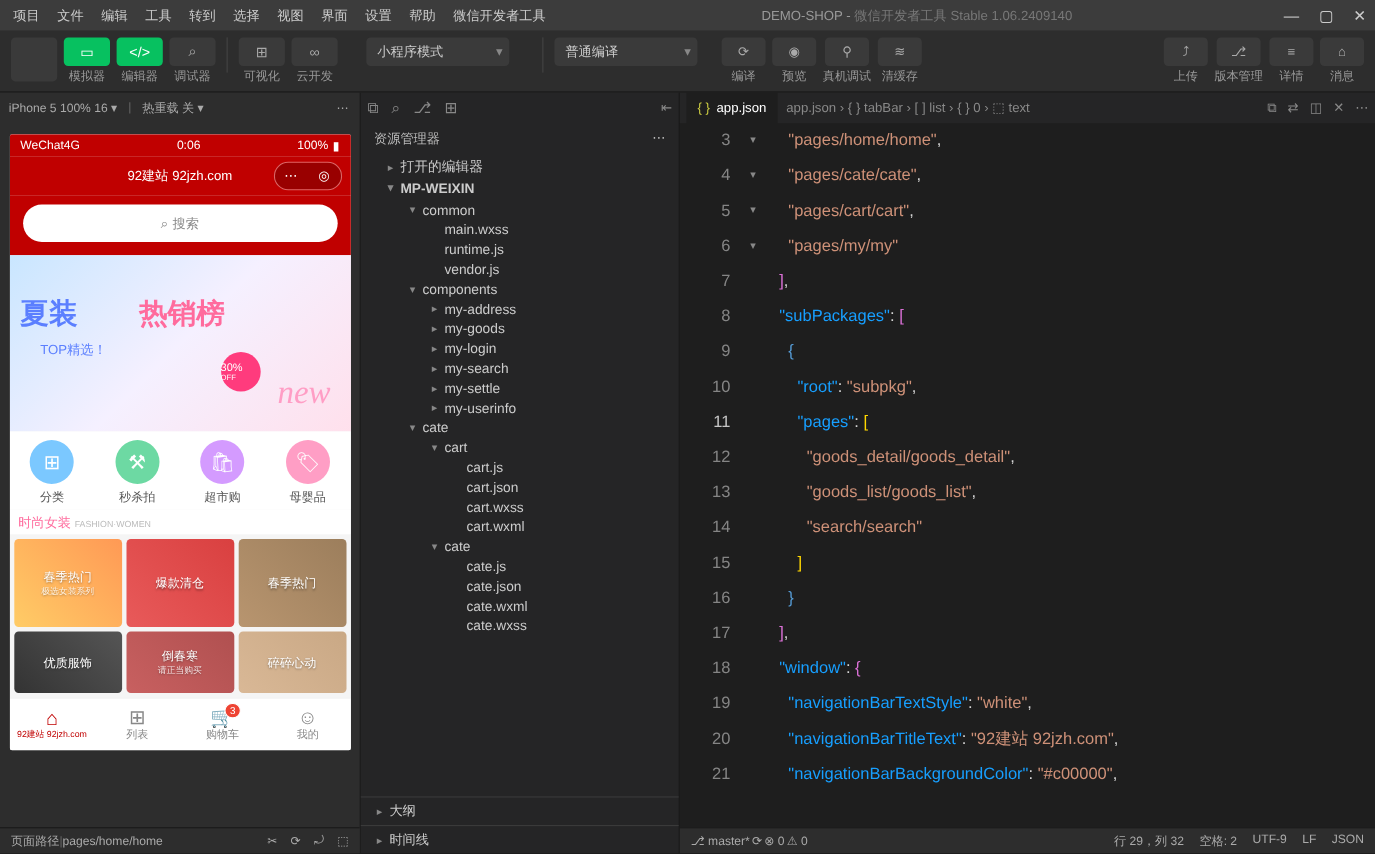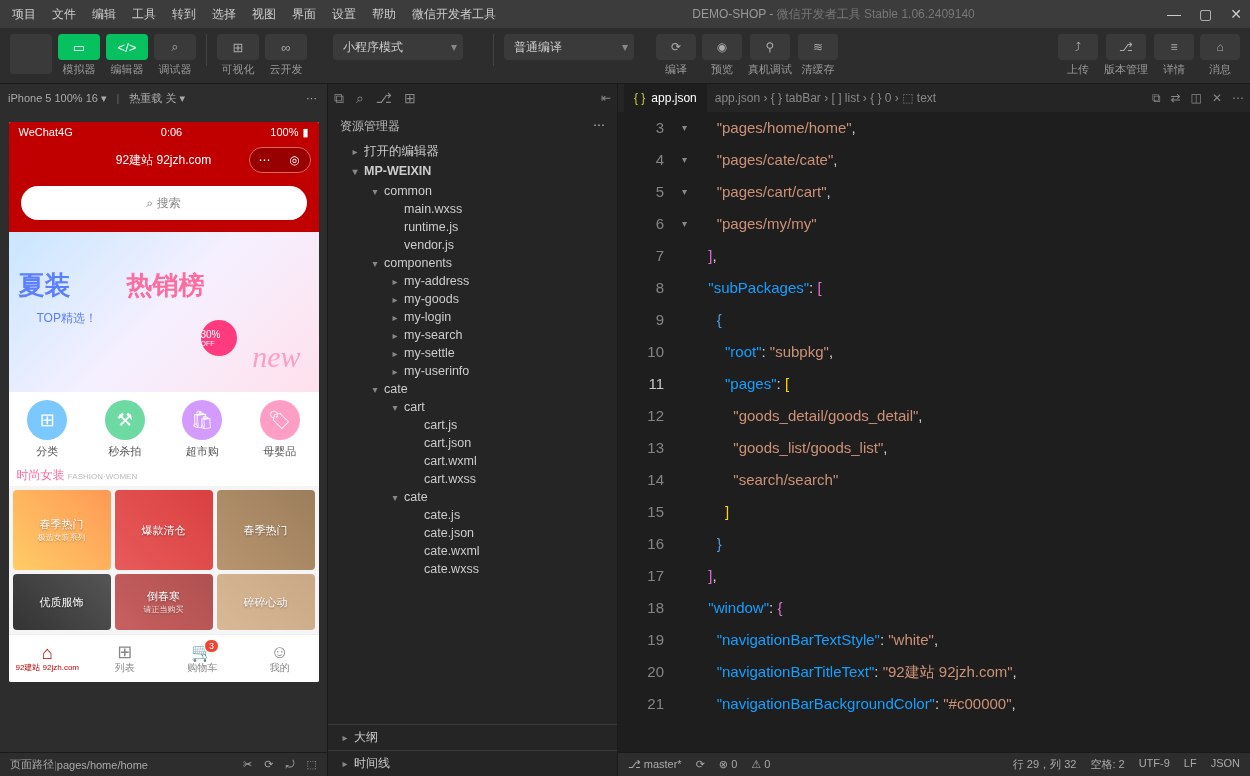--- a/index.html
+++ b/index.html
@@ -75,21 +75,21 @@
 .eright{margin-left:auto;display:flex;gap:10px;color:#888}
 .code{flex:1;display:flex;font-family:Consolas,monospace;font-size:15px;line-height:32px;overflow:hidden}
 .gutter{width:64px;text-align:right;padding-right:18px;color:#858585;position:relative;user-select:none}
 .gutter .cur{color:#c6c6c6}
 .foldcol{width:18px;color:#888;font-size:10px}
 .lines{flex:1;white-space:pre}
 .b{color:#179fff}.s{color:#ce9178}.p{color:#d4d4d4}.y{color:#ffd700}.pb{color:#da70d6}.bb{color:#569cd6}
 
 
 .simstatus{height:24px;background:#2d2d2d;border-top:1px solid #1a1a1a;display:flex;align-items:center;padding:0 10px;font-size:11px;color:#aaa;}
-.bottombar{height:24px;background:#2d2d2d;border-top:1px solid #1a1a1a;display:flex;align-items:center;padding:0 10px;font-size:11px;color:#aaa;gap:14px}
+.bottombar{height:24px;background:#2d2d2d;border-top:1px solid #1a1a1a;display:flex;align-items:center;padding:0 10px;font-size:11px;color:#aaa;gap:2px}
 .bottombar .r{margin-left:auto;display:flex;gap:14px}
 </style>
 </head>
 <body>
 
 <div class="titlebar">
   <div class="menu" id="menu">
       <span>项目</span>
       <span>文件</span>
       <span>编辑</span>
@@ -379,25 +379,25 @@
         <div class="titem d4">
           <span class="chev"></span>
           <span>cart.js</span>
         </div>
         <div class="titem d4">
           <span class="chev"></span>
           <span>cart.json</span>
         </div>
         <div class="titem d4">
           <span class="chev"></span>
+          <span>cart.wxss</span>
+        </div>
+        <div class="titem d4">
+          <span class="chev"></span>
           <span>cart.wxml</span>
-        </div>
-        <div class="titem d4">
-          <span class="chev"></span>
-          <span>cart.wxss</span>
         </div>
         <div class="titem d3">
           <span class="chev">▾</span>
           <span>cate</span>
         </div>
         <div class="titem d4">
           <span class="chev"></span>
           <span>cate.js</span>
         </div>
         <div class="titem d4">

